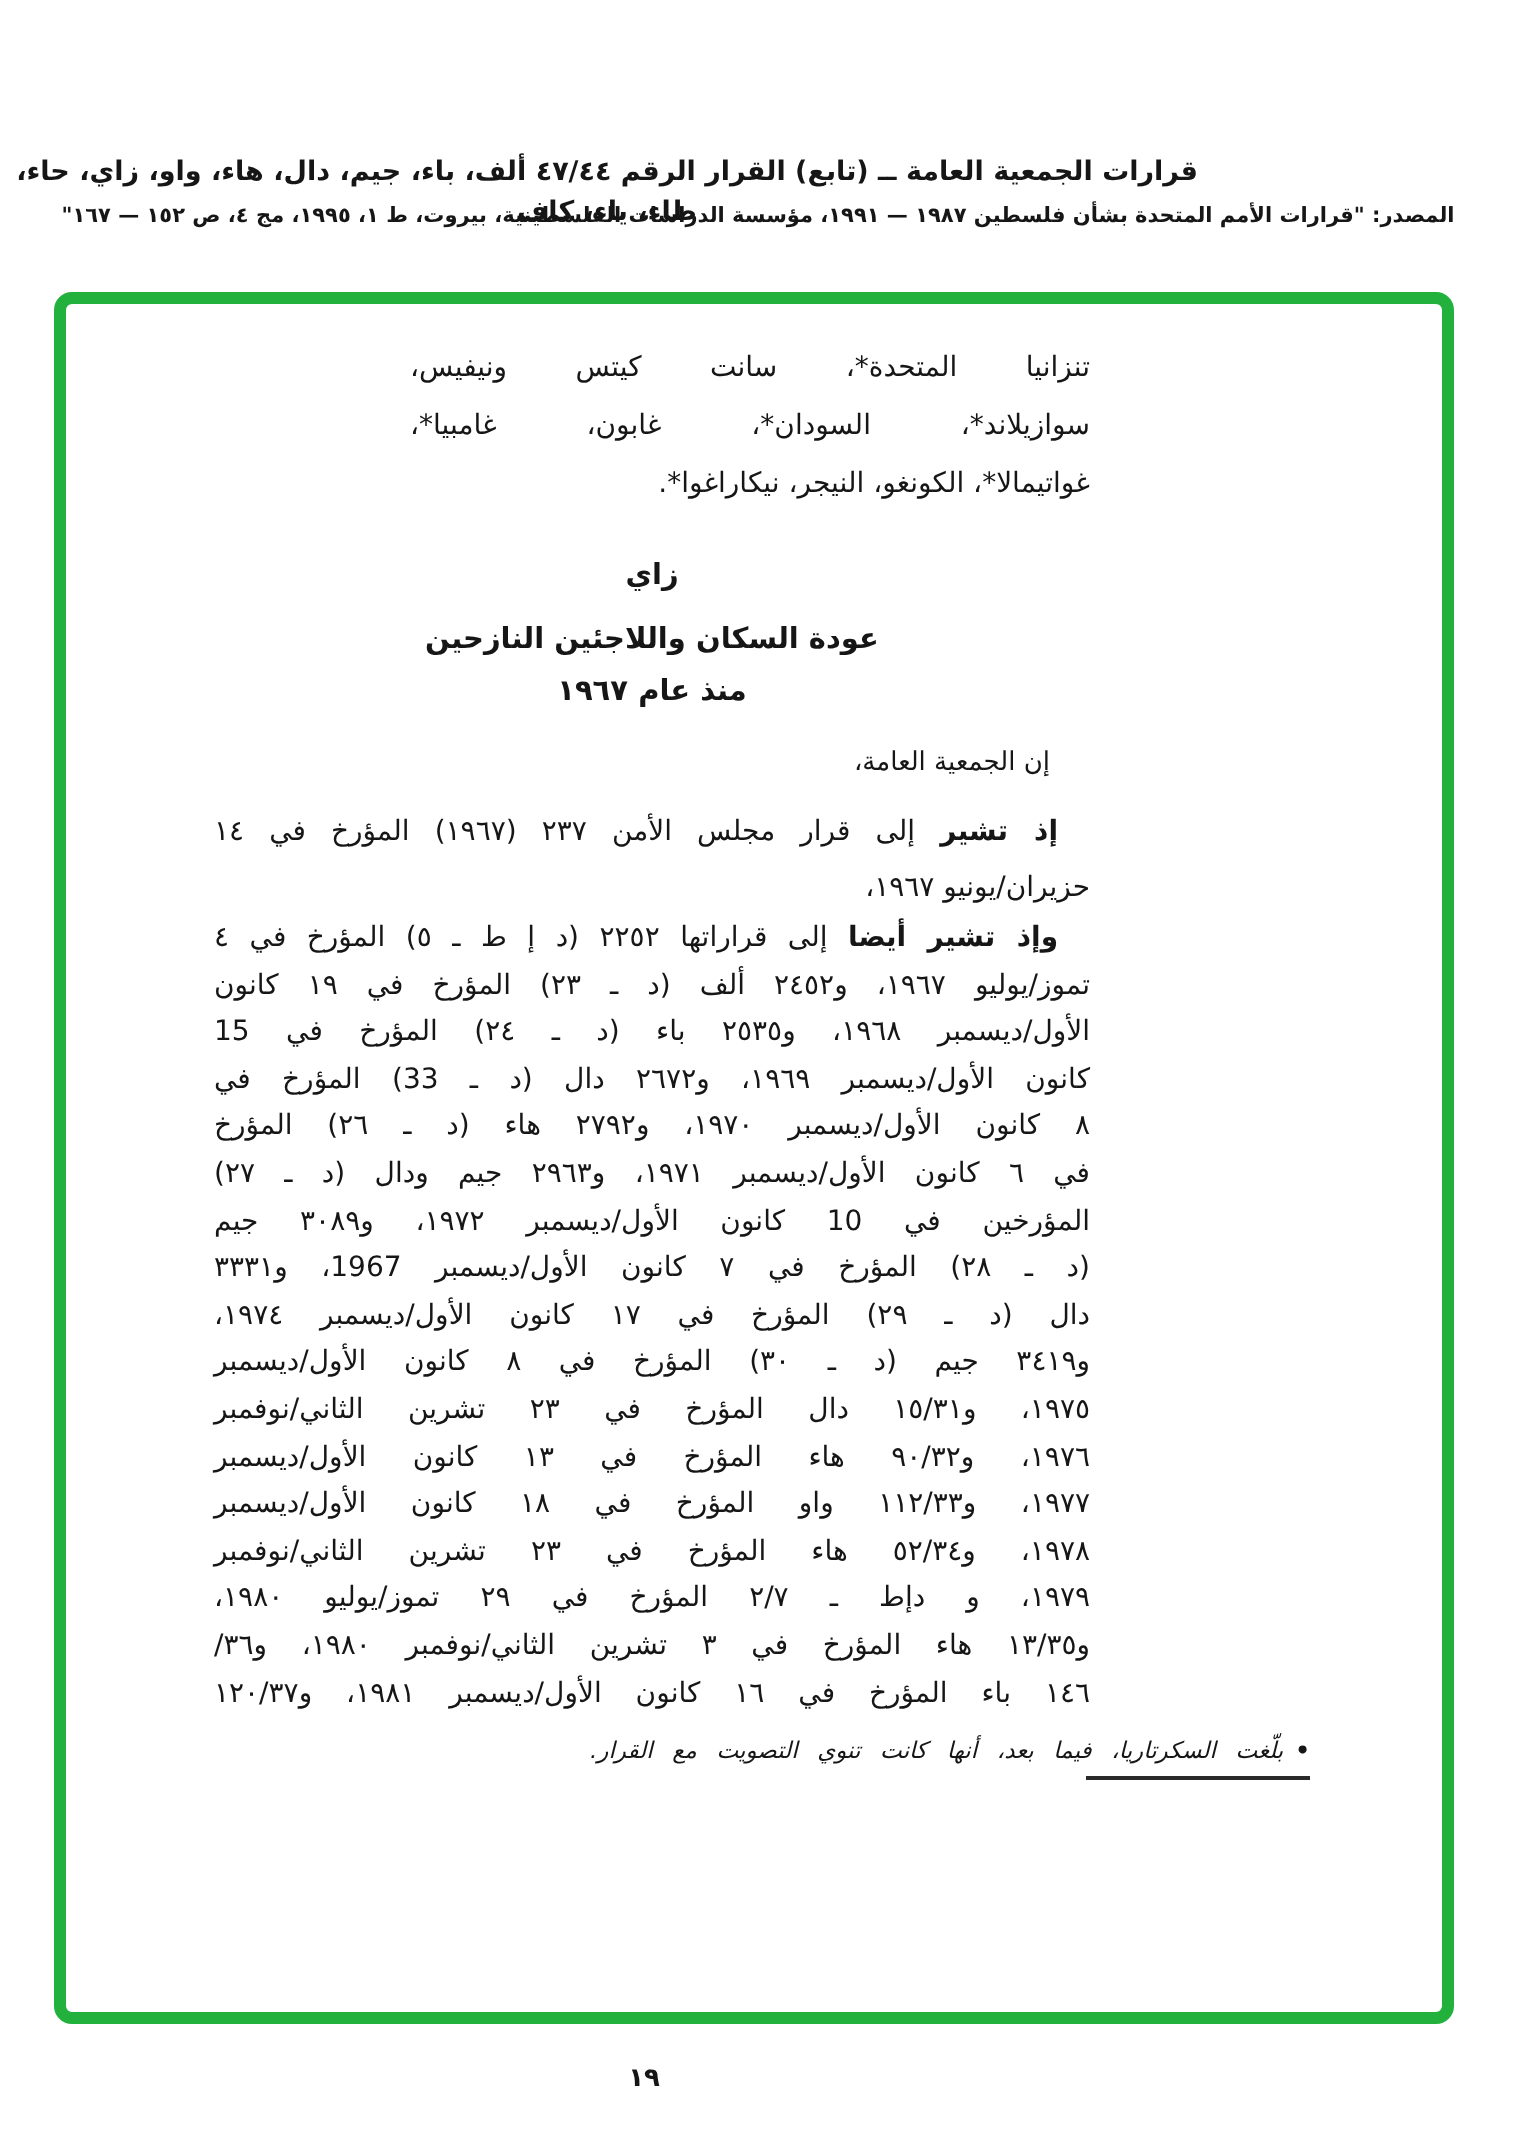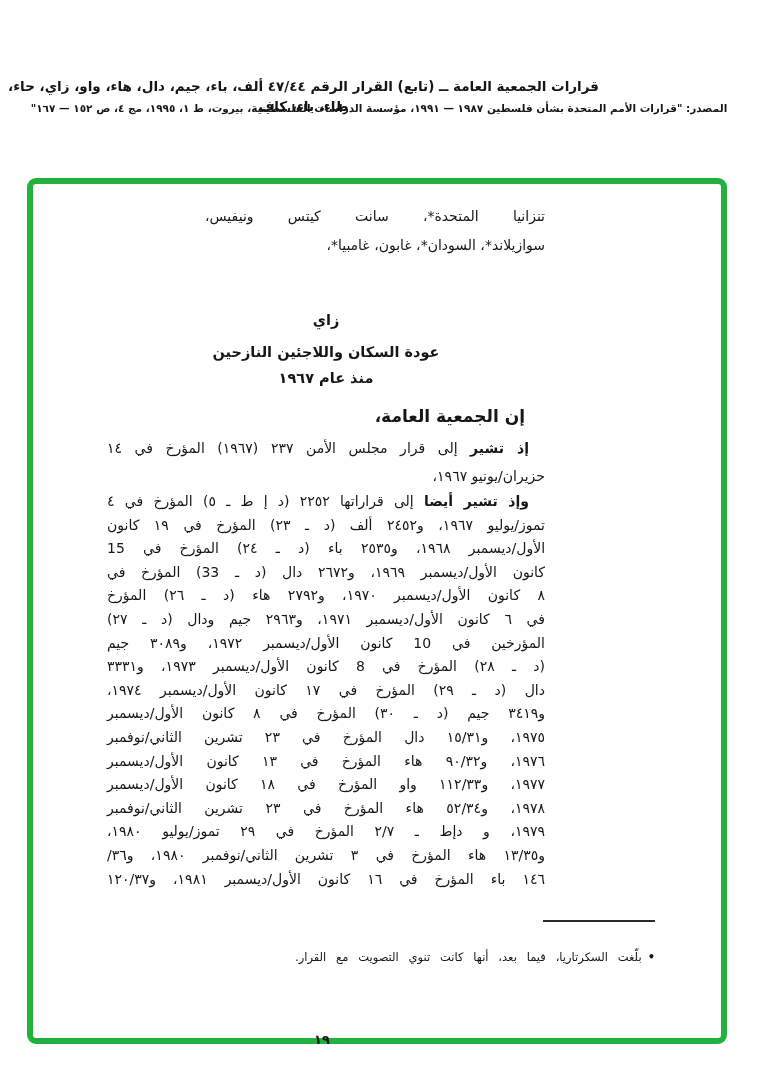--- a/index.html
+++ b/index.html
@@ -26,43 +26,44 @@
   .col{right:176px;width:438px;}
   .line{text-align:justify;text-align-last:justify;line-height:inherit;}
   .endlast .line:last-child{text-align-last:start;}
   .indent .line:first-child{padding-right:16px;}
   b{font-weight:bold;}
 
   .plist{right:176px;width:340px;top:18px;font-size:14px;line-height:29px;}
   .sect{top:128px;text-align:center;font-weight:bold;font-size:14.5px;}
   .t1{top:160px;text-align:center;font-weight:bold;font-size:14.5px;}
   .t2{top:186px;text-align:center;font-weight:bold;font-size:14.5px;}
-  .preamble{top:222px;font-weight:bold;font-size:17px;padding-right:20px;box-sizing:border-box;}
+  .preamble{top:222px;font-weight:normal;font-size:13px;padding-right:20px;box-sizing:border-box;}
   .recalling{top:250px;font-size:14px;line-height:28px;}
   .recalling-also{top:306px;font-size:14px;line-height:23.6px;}
   .fnsep{top:736px;right:66px;width:112px;border-top:2px solid #2a2a2a;height:0;}
-  .fnote{top:764px;right:66px;width:360px;font-size:11.5px;line-height:19px;
-         text-align:justify;text-align-last:justify;}
+  .fnote{top:714px;right:66px;width:360px;font-size:11.5px;line-height:19px;
+         text-align:justify;text-align-last:justify;font-style:italic;}
   .fnote .bullet{font-weight:bold;padding-left:6px;}
   .pageno{
     position:absolute;top:1032px;left:0;width:644px;text-align:center;
     font-weight:bold;font-size:13px;direction:rtl;letter-spacing:1px;
   }
 </style>
 </head>
 <body>
 
 <div class="hdr1">قرارات الجمعية العامة ــ (تابع) القرار الرقم ٤٧/٤٤ ألف، باء، جيم، دال، هاء، واو، زاي، حاء، طاء، ياء، كاف</div>
 <div class="hdr2">المصدر: "قرارات الأمم المتحدة بشأن فلسطين ١٩٨٧ — ١٩٩١، مؤسسة الدراسات الفلسطينية، بيروت، ط ١، ١٩٩٥، مج ٤، ص ١٥٢ — ١٦٧"</div>
 
-<div class="frame" style="border-color: rgb(34, 177, 60); margin-top: 32px;">
+<div class="frame" style="border-color: rgb(34, 177, 60);">
 
   <div class="blk plist endlast">
       <div class="line">تنزانيا المتحدة*، سانت كيتس ونيفيس،</div>
       <div class="line">سوازيلاند*، السودان*، غابون، غامبيا*،</div>
+      <div class="line">غواتيمالا*، الكونغو، النيجر، نيكاراغوا*.</div>
     </div>
 
   <div class="blk col sect">زاي</div>
 
   <div class="blk col t1">عودة السكان واللاجئين النازحين</div>
 
   <div class="blk col t2">منذ عام ١٩٦٧</div>
 
   <div class="blk col preamble">إن الجمعية العامة،</div>
 
@@ -72,21 +73,21 @@
     </div>
 
   <div class="blk col recalling-also indent">
       <div class="line"><b>وإذ تشير أيضا</b> إلى قراراتها ٢٢٥٢ (د إ ط ـ ٥) المؤرخ في ٤</div>
       <div class="line">تموز/يوليو ١٩٦٧، و٢٤٥٢ ألف (د ـ ٢٣) المؤرخ في ١٩ كانون</div>
       <div class="line">الأول/ديسمبر ١٩٦٨، و٢٥٣٥ باء (د ـ ٢٤) المؤرخ في 15</div>
       <div class="line">كانون الأول/ديسمبر ١٩٦٩، و٢٦٧٢ دال (د ـ 33) المؤرخ في</div>
       <div class="line">٨ كانون الأول/ديسمبر ١٩٧٠، و٢٧٩٢ هاء (د ـ ٢٦) المؤرخ</div>
       <div class="line">في ٦ كانون الأول/ديسمبر ١٩٧١، و٢٩٦٣ جيم ودال (د ـ ٢٧)</div>
       <div class="line">المؤرخين في 10 كانون الأول/ديسمبر ١٩٧٢، و٣٠٨٩ جيم</div>
-      <div class="line">(د ـ ٢٨) المؤرخ في 8 كانون الأول/ديسمبر ١٩٧٣، و٣٣٣١</div>
+      <div class="line">(د ـ ٢٨) المؤرخ في ٧ كانون الأول/ديسمبر 1967، و٣٣٣١</div>
       <div class="line">دال (د ـ ٢٩) المؤرخ في ١٧ كانون الأول/ديسمبر ١٩٧٤،</div>
       <div class="line">و٣٤١٩ جيم (د ـ ٣٠) المؤرخ في ٨ كانون الأول/ديسمبر</div>
       <div class="line">١٩٧٥، و١٥/٣١ دال المؤرخ في ٢٣ تشرين الثاني/نوفمبر</div>
       <div class="line">١٩٧٦، و٩٠/٣٢ هاء المؤرخ في ١٣ كانون الأول/ديسمبر</div>
       <div class="line">١٩٧٧، و١١٢/٣٣ واو المؤرخ في ١٨ كانون الأول/ديسمبر</div>
       <div class="line">١٩٧٨، و٥٢/٣٤ هاء المؤرخ في ٢٣ تشرين الثاني/نوفمبر</div>
       <div class="line">١٩٧٩، و دإط ـ ٢/٧ المؤرخ في ٢٩ تموز/يوليو ١٩٨٠،</div>
       <div class="line">و١٣/٣٥ هاء المؤرخ في ٣ تشرين الثاني/نوفمبر ١٩٨٠، و٣٦/</div>
       <div class="line">١٤٦ باء المؤرخ في ١٦ كانون الأول/ديسمبر ١٩٨١، و١٢٠/٣٧</div>
     </div>

